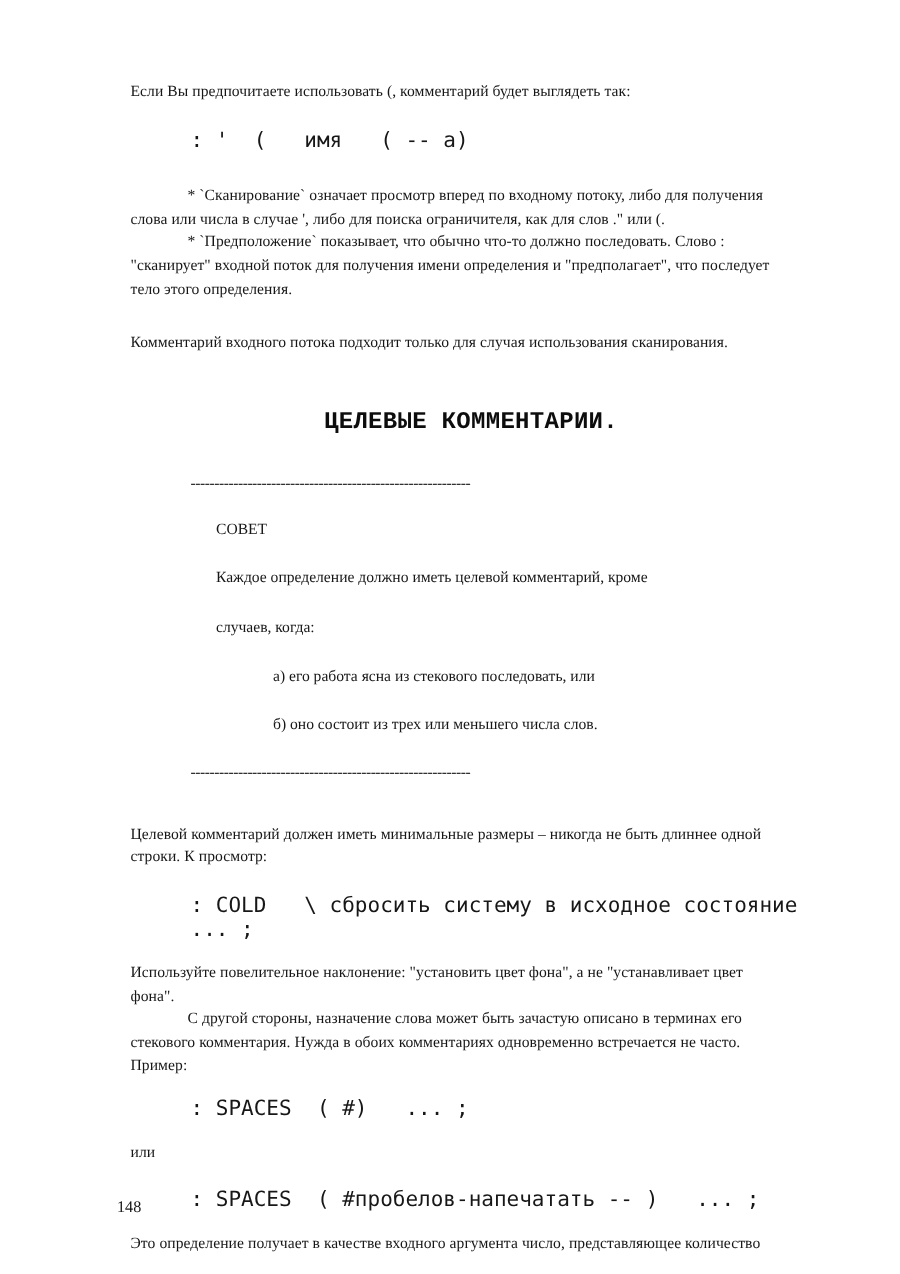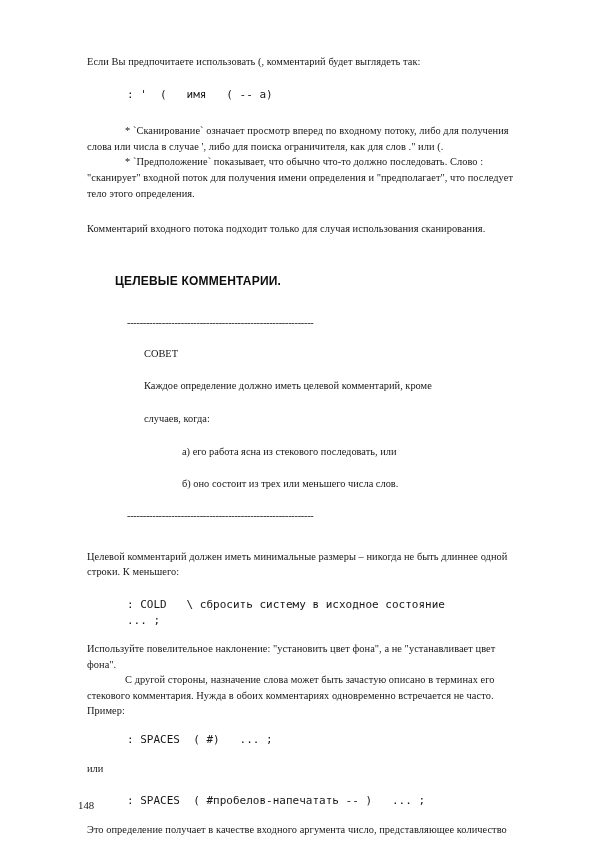--- a/index.html
+++ b/index.html
@@ -35,36 +35,37 @@
   }
   .para.indent {
     text-indent: 38px;
   }
   .gap-sm { height: 8px; }
   .gap-md { height: 13px; }
   .gap-lg { height: 20px; }
   .gap-xl { height: 27px; }
 
   .code {
-    font-size: 11px;
+    font-size: 14px;
     line-height: 15.6px;
     margin: 0;
     padding-left: 40px;
     white-space: pre;
     color: #171717;
   }
   .heading {
-    font-family: Liberation Sans, sans-serif;
+    font-family: Liberation Mono, monospace;
     font-weight: bold;
-    font-size: 12px;
+    font-size: 16px;
     line-height: 16px;
     margin: 0;
     padding-left: 28px;
     color: #0d0d0d;
     letter-spacing: 0.2px;
+    text-align: center;
   }
   .tipbox {
     padding-left: 40px;
   }
   .tipbox .rule {
     font-size: 10.4px;
     line-height: 13px;
     white-space: pre;
     letter-spacing: -0.3px;
     color: #171717;
@@ -124,21 +125,21 @@
       <div class="tline">СОВЕТ</div>
       <div class="tline">Каждое определение должно иметь целевой комментарий, кроме</div>
       <div class="tline">случаев, когда:</div>
       <div class="tline sub">а) его работа ясна из стекового последовать, или</div>
       <div class="tline sub">б) оно состоит из трех или меньшего числа слов.</div>
       <div class="rule">-----------------------------------------------------------</div>
     </div>
 
     <div class="gap-xl"></div>
 
-    <p class="para">Целевой комментарий должен иметь минимальные размеры – никогда не быть длиннее одной строки. К меньшего:</p>
+    <p class="para">Целевой комментарий должен иметь минимальные размеры – никогда не быть длиннее одной строки. К просмотр:</p>
 
     <div class="gap-sm"></div>
 
     <pre class="code">: COLD   \ сбросить систему в исходное состояние</pre>
     <pre class="code">... ;</pre>
 
     <div class="gap-md"></div>
 
     <p class="para tight">Используйте повелительное наклонение: "установить цвет фона", а не "устанавливает цвет фона".</p>
     <p class="para indent tight">С другой стороны, назначение слова может быть зачастую описано в терминах его стекового комментария. Нужда в обоих комментариях одновременно встречается не часто. Пример:</p>

